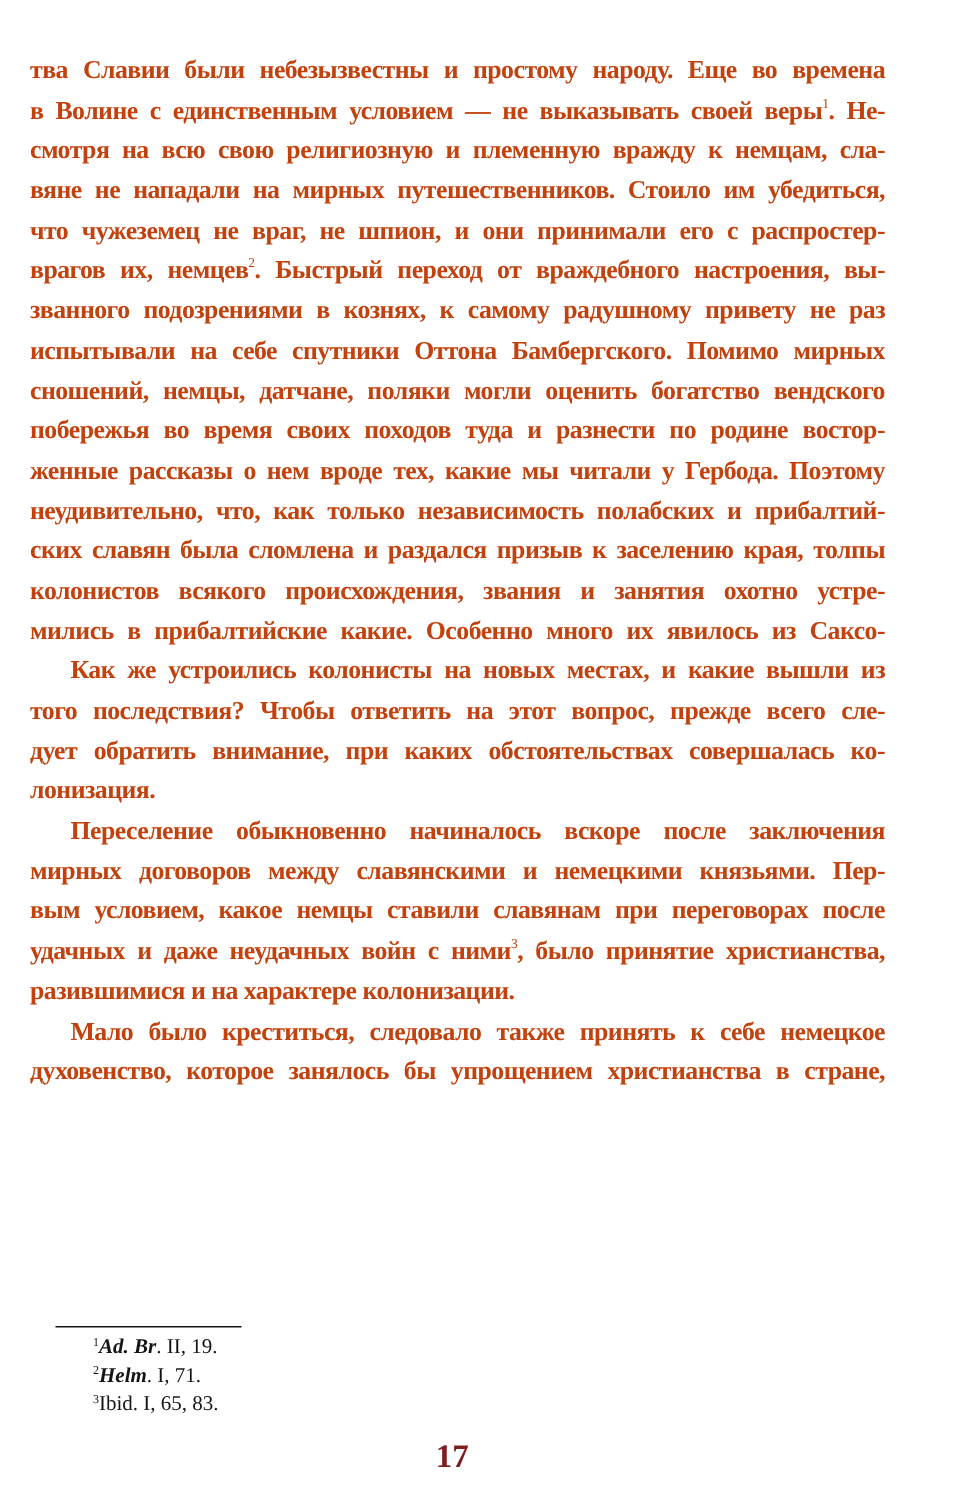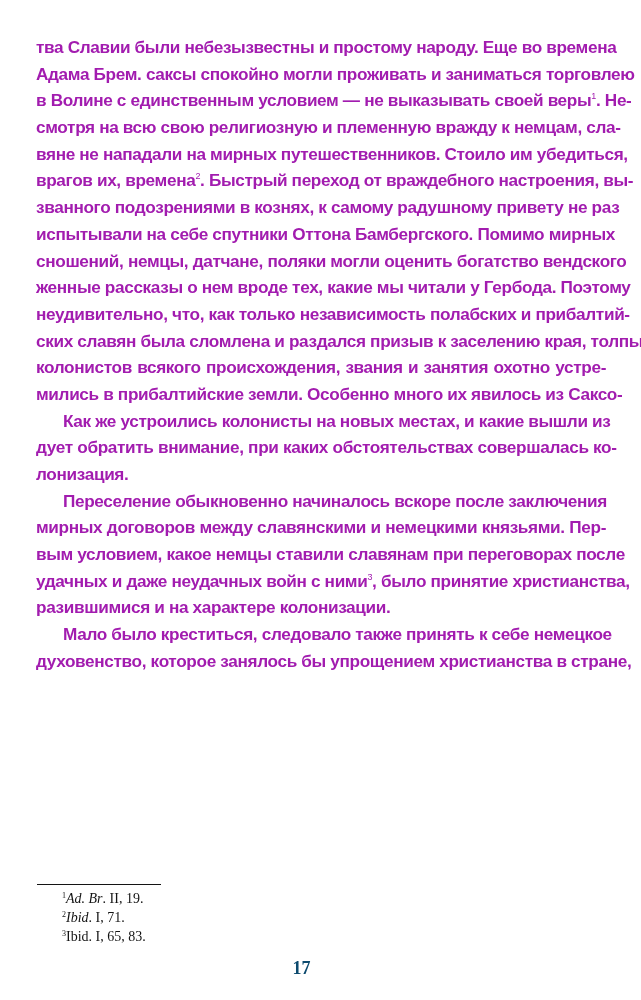--- a/index.html
+++ b/index.html
@@ -1,72 +1,74 @@
 <!DOCTYPE html>
 <html><head>
   <meta charset="utf-8">
   <style>
     html, body { margin: 0; padding: 0; background: #ffffff; }
     body { width: 641px; height: 1000px; position: relative; overflow: hidden; }
     .page {
-      position: absolute; left: 36px; top: 34px; width: 570px;
-      font-family: Liberation Sans, sans-serif;
+      position: absolute; left: 20px; top: 34px; width: 570px;
+      font-family: Liberation Serif, serif;
       font-weight: bold;
       font-size: 17.2px;
       line-height: 26.7px;
-      color: #a21caf;
+      color: #c2410c;
       letter-spacing: -0.35px;
     }
     .line { display: block; white-space: nowrap; text-align: justify; text-align-last: justify; height: 26.7px; }
     .line.last { text-align-last: left; }
     .line.indent { padding-left: 27px; }
     sup { font-size: 9px; line-height: 0; vertical-align: 7px; font-weight: normal; }
     .rule { position: absolute; left: 37px; top: 884px; width: 124px; height: 0; border-top: 1.6px solid #141414; }
     .footnotes {
       position: absolute; left: 62px; top: 889px;
       font-family: "Liberation Serif", serif; font-size: 14px; line-height: 19px; color: #141414;
     }
     .fn { display: block; white-space: nowrap; }
     .fn sup { font-size: 8px; vertical-align: 5px; }
-    .fn i { font-weight: normal; }
+    .fn i { font-weight: bold; }
     .pageno {
       position: absolute; left: 0; width: 603px; top: 958px; text-align: center;
-      font-family: "Liberation Serif", serif; font-weight: bold; font-size: 18px; color: #0c4a6e;
+      font-family: "Liberation Serif", serif; font-weight: bold; font-size: 22px; color: #7f1d1d;
     }
   </style>
 </head>
 <body>
 
 <div class="page" id="body">
     <span class="line"><span>тва Славии были небезызвестны и простому народу. Еще во времена</span></span>
-    <span class="line"><span>Адама Брем. саксы спокойно могли проживать и заниматься торговлею</span></span>
     <span class="line"><span>в Волине с единственным условием — не выказывать своей веры</span><sup>1</sup><span>. Не-</span></span>
     <span class="line"><span>смотря на всю свою религиозную и племенную вражду к немцам, сла-</span></span>
     <span class="line"><span>вяне не нападали на мирных путешественников. Стоило им убедиться,</span></span>
-    <span class="line"><span>врагов их, времена</span><sup>2</sup><span>. Быстрый переход от враждебного настроения, вы-</span></span>
+    <span class="line"><span>что чужеземец не враг, не шпион, и они принимали его с распростер-</span></span>
+    <span class="line"><span>врагов их, немцев</span><sup>2</sup><span>. Быстрый переход от враждебного настроения, вы-</span></span>
     <span class="line"><span>званного подозрениями в кознях, к самому радушному привету не раз</span></span>
     <span class="line"><span>испытывали на себе спутники Оттона Бамбергского. Помимо мирных</span></span>
     <span class="line"><span>сношений, немцы, датчане, поляки могли оценить богатство вендского</span></span>
+    <span class="line"><span>побережья во время своих походов туда и разнести по родине востор-</span></span>
     <span class="line"><span>женные рассказы о нем вроде тех, какие мы читали у Гербода. Поэтому</span></span>
     <span class="line"><span>неудивительно, что, как только независимость полабских и прибалтий-</span></span>
     <span class="line"><span>ских славян была сломлена и раздался призыв к заселению края, толпы</span></span>
     <span class="line"><span>колонистов всякого происхождения, звания и занятия охотно устре-</span></span>
-    <span class="line"><span>мились в прибалтийские земли. Особенно много их явилось из Саксо-</span></span>
+    <span class="line"><span>мились в прибалтийские какие. Особенно много их явилось из Саксо-</span></span>
     <span class="line indent"><span>Как же устроились колонисты на новых местах, и какие вышли из</span></span>
+    <span class="line"><span>того последствия? Чтобы ответить на этот вопрос, прежде всего сле-</span></span>
     <span class="line"><span>дует обратить внимание, при каких обстоятельствах совершалась ко-</span></span>
     <span class="line last"><span>лонизация.</span></span>
     <span class="line indent"><span>Переселение обыкновенно начиналось вскоре после заключения</span></span>
     <span class="line"><span>мирных договоров между славянскими и немецкими князьями. Пер-</span></span>
     <span class="line"><span>вым условием, какое немцы ставили славянам при переговорах после</span></span>
     <span class="line"><span>удачных и даже неудачных войн с ними</span><sup>3</sup><span>, было принятие христианства,</span></span>
     <span class="line last"><span>разившимися и на характере колонизации.</span></span>
     <span class="line indent"><span>Мало было креститься, следовало также принять к себе немецкое</span></span>
     <span class="line"><span>духовенство, которое занялось бы упрощением христианства в стране,</span></span>
   </div>
 
 <div class="rule"></div>
 <div class="footnotes" id="fns">
     <span class="fn"><sup>1</sup><i>Ad. Br</i><span>. II, 19.</span></span>
-    <span class="fn"><sup>2</sup><i>Ibid</i><span>. I, 71.</span></span>
+    <span class="fn"><sup>2</sup><i>Helm</i><span>. I, 71.</span></span>
     <span class="fn"><sup>3</sup><span>Ibid. I, 65, 83.</span></span>
   </div>
 
 <div class="pageno">17</div>
 
 </body></html>

